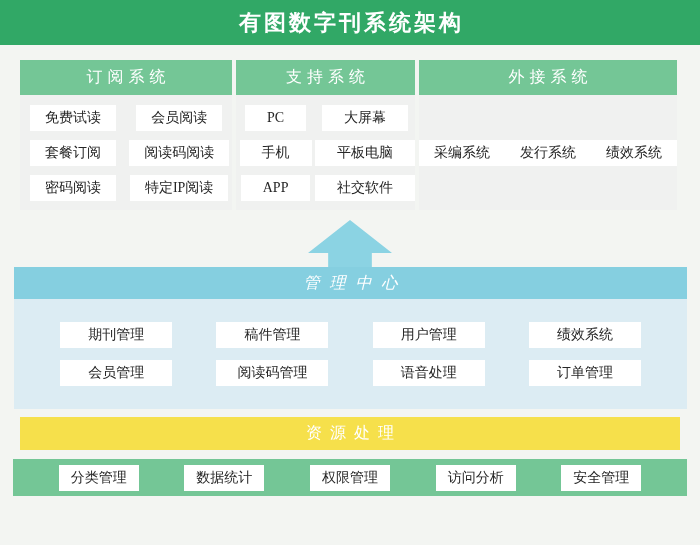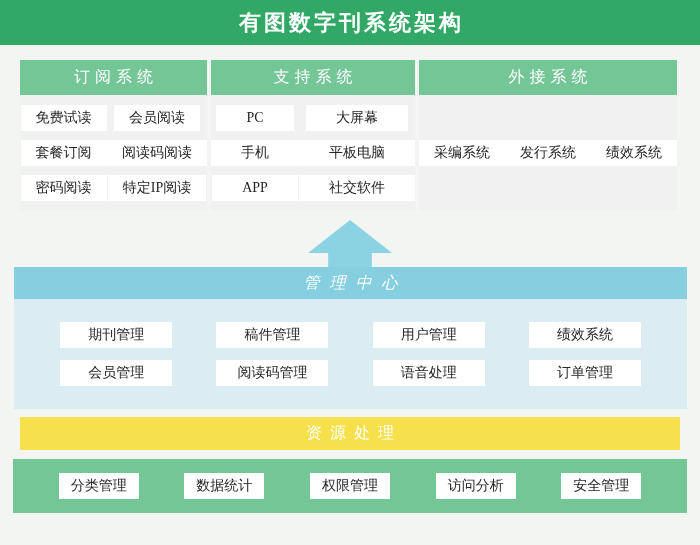--- a/index.html
+++ b/index.html
@@ -41,21 +41,21 @@
   }
   .cols2{grid-template-columns:1fr 1fr;}
   .cols1{grid-template-columns:1fr 1fr 1fr;}
   .item-box{
     background:#fff;
     font-size:14px;line-height:18px;
     padding:4px 15px;
     white-space:nowrap;
     text-align:left;
   }
-  .sec-support .item-box{padding:4px 30px;}
+  .sec-support .item-box{padding:4px 22px;}
 
   
   .arrow-wrap{height:47px;margin-top:10px;display:flex;justify-content:center;}
   .up-arrow{
     width:84px;height:47px;background:#8bd3e3;
     clip-path:polygon(50% 0,100% 70%,76% 70%,76% 100%,24% 100%,24% 70%,0 70%);
   }
 
   
   .mgmt{margin:0 13px 0 14px;}
@@ -89,21 +89,21 @@
     justify-items:center;align-items:center;
   }
   .res-box{
     width:140px;height:26px;background:#fff;
     display:flex;align-items:center;justify-content:center;
     font-size:14px;white-space:nowrap;
   }
 
   
   .bottom-bar{
-    margin:9px 13px 0;height:54px;background:#74c696;
+    margin:9px 13px 0;height:37px;background:#74c696;
     display:flex;align-items:center;justify-content:space-evenly;
   }
   .bottom-box{
     background:#fff;height:26px;padding:0 12px;
     display:flex;align-items:center;justify-content:center;
     font-size:14px;white-space:nowrap;
   }
 </style>
 </head>
 <body>

